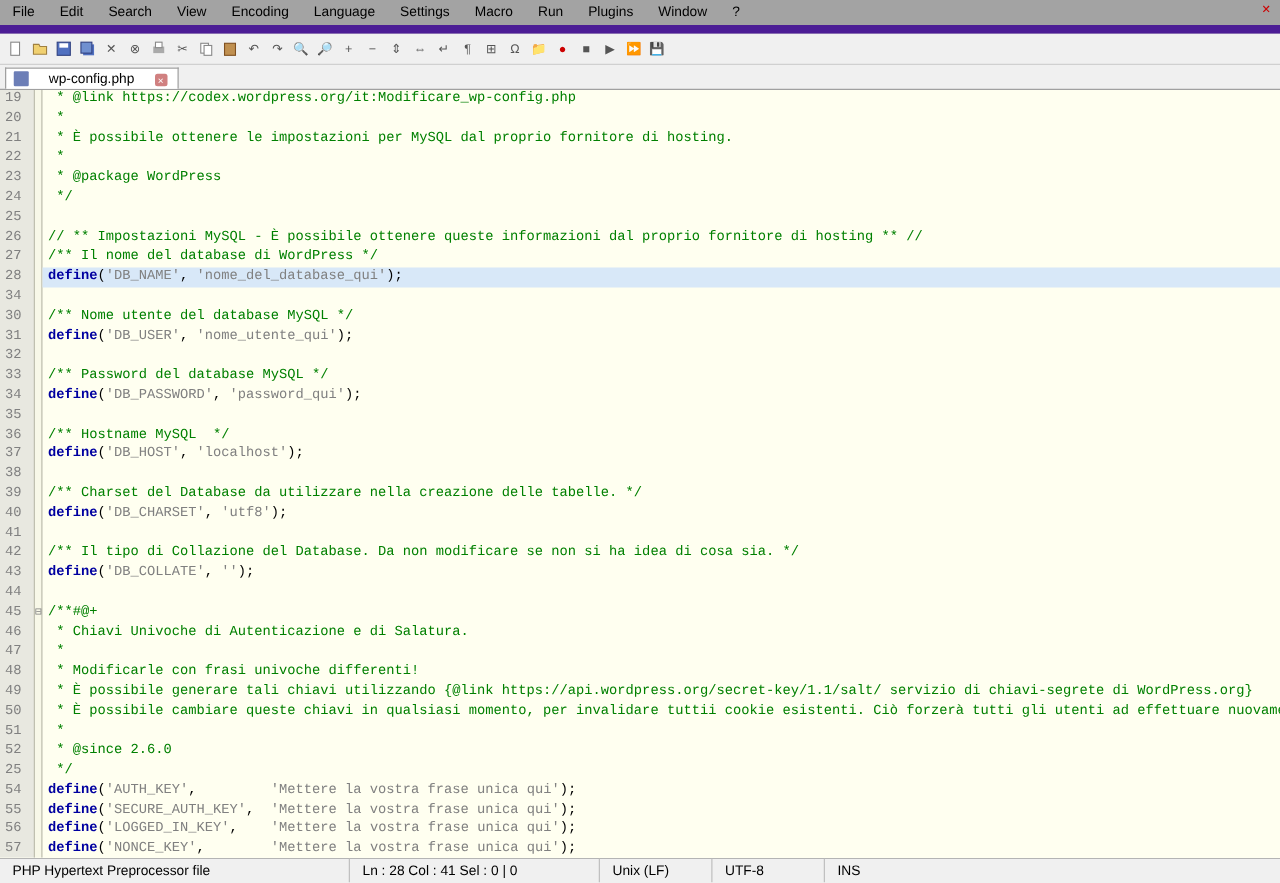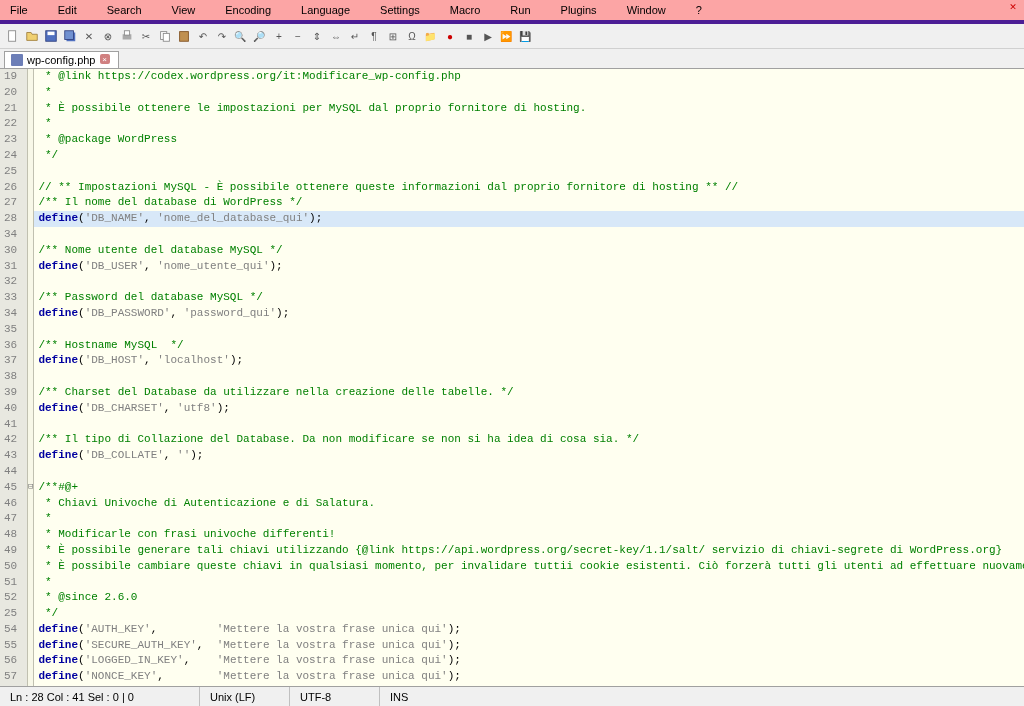--- a/index.html
+++ b/index.html
@@ -1,23 +1,23 @@
 <!DOCTYPE html>
 <html><head>
 <meta charset="utf-8">
 <style>
 * { margin:0; padding:0; box-sizing:border-box; }
 body { font-family:"Segoe UI",Tahoma,sans-serif; font-size:11px; background:#f0f0f0; width:1024px; height:706px; overflow:hidden; display:flex; flex-direction:column; }
-.menubar { background:#fca5a5; padding:2px 4px; display:flex; gap:18px; border-bottom:4px solid #4c1d95; }
+.menubar { background:#a3a3a3; padding:2px 4px; display:flex; gap:8px; border-bottom:7px solid #4c1d95; }
 .menubar span { padding:2px 6px; cursor:default; }
 .toolbar { background:#f0f0f0; padding:3px 4px; display:flex; gap:1px; border-bottom:1px solid #d0d0d0; }
 .tbtn { width:18px; height:18px; border:1px solid transparent; display:flex; align-items:center; justify-content:center; font-size:10px; color:#555; }
 .tbtn svg { width:14px; height:14px; }
 .tabbar { background:#f0f0f0; padding:2px 4px 0; display:flex; border-bottom:1px solid #a0a0a0; }
-.tab { background:#fff; border:1px solid #a0a0a0; border-bottom:none; padding:2px 8px 2px 6px; display:flex; align-items:flex-start; gap:4px; font-size:11px; }
+.tab { background:#fff; border:1px solid #a0a0a0; border-bottom:none; padding:2px 8px 2px 6px; display:flex; align-items:flex-end; gap:16px; font-size:11px; }
 .tab .php-ico { width:12px; height:12px; background:#6c7eb7; border-radius:1px; }
 .tab .close { width:10px; height:10px; background:#d08080; border-radius:2px; font-size:8px; display:flex; align-items:center; justify-content:center; color:#fff; }
 .editor { flex:1; background:#fffff0; display:flex; overflow:auto; font-family:"Courier New",monospace; font-size:11px; line-height:15.8px; }
 .gutter { background:#e8e8e0; color:#808080; text-align:center; padding:0 23px 0 4px; user-select:none; border-right:1px solid #c0c0b0; min-width:26px; }
 .gutter div { height:15.8px; }
 .fold { width:12px; background:#f8f8e8; border-right:1px solid #c0c0b0; }
 .fold div { height:15.8px; text-align:center; color:#808080; font-size:9px; }
 .code { flex:1; padding-left:4px; white-space:pre; }
 .code div { height:15.8px; }
 .code .hl { background:#d8e8f8; display:block; margin-left:-4px; padding-left:4px; }
@@ -205,17 +205,18 @@
       <div></div>
       <div></div>
       <div></div>
       <div></div>
       <div></div>
     </div>
   <div class="code" id="codearea"><div><span class="c-comment"> * @link https://codex.wordpress.org/it:Modificare_wp-config.php</span></div><div><span class="c-comment"> *</span></div><div><span class="c-comment"> * È possibile ottenere le impostazioni per MySQL dal proprio fornitore di hosting.</span></div><div><span class="c-comment"> *</span></div><div><span class="c-comment"> * @package WordPress</span></div><div><span class="c-comment"> */</span></div><div>&nbsp;</div><div><span class="c-comment">// ** Impostazioni MySQL - È possibile ottenere queste informazioni dal proprio fornitore di hosting ** //</span></div><div><span class="c-comment">/** Il nome del database di WordPress */</span></div><div class="hl"><span class="c-kw">define</span><span>(</span><span class="c-str">'DB_NAME'</span><span>, </span><span class="c-str">'nome_del_database_qui'</span><span>);</span></div><div>&nbsp;</div><div><span class="c-comment">/** Nome utente del database MySQL */</span></div><div><span class="c-kw">define</span><span>(</span><span class="c-str">'DB_USER'</span><span>, </span><span class="c-str">'nome_utente_qui'</span><span>);</span></div><div>&nbsp;</div><div><span class="c-comment">/** Password del database MySQL */</span></div><div><span class="c-kw">define</span><span>(</span><span class="c-str">'DB_PASSWORD'</span><span>, </span><span class="c-str">'password_qui'</span><span>);</span></div><div>&nbsp;</div><div><span class="c-comment">/** Hostname MySQL  */</span></div><div><span class="c-kw">define</span><span>(</span><span class="c-str">'DB_HOST'</span><span>, </span><span class="c-str">'localhost'</span><span>);</span></div><div>&nbsp;</div><div><span class="c-comment">/** Charset del Database da utilizzare nella creazione delle tabelle. */</span></div><div><span class="c-kw">define</span><span>(</span><span class="c-str">'DB_CHARSET'</span><span>, </span><span class="c-str">'utf8'</span><span>);</span></div><div>&nbsp;</div><div><span class="c-comment">/** Il tipo di Collazione del Database. Da non modificare se non si ha idea di cosa sia. */</span></div><div><span class="c-kw">define</span><span>(</span><span class="c-str">'DB_COLLATE'</span><span>, </span><span class="c-str">''</span><span>);</span></div><div>&nbsp;</div><div><span class="c-comment">/**#@+</span></div><div><span class="c-comment"> * Chiavi Univoche di Autenticazione e di Salatura.</span></div><div><span class="c-comment"> *</span></div><div><span class="c-comment"> * Modificarle con frasi univoche differenti!</span></div><div><span class="c-comment"> * È possibile generare tali chiavi utilizzando {@link https://api.wordpress.org/secret-key/1.1/salt/ servizio di chiavi-segrete di WordPress.org}</span></div><div><span class="c-comment"> * È possibile cambiare queste chiavi in qualsiasi momento, per invalidare tuttii cookie esistenti. Ciò forzerà tutti gli utenti ad effettuare nuovamente il login.</span></div><div><span class="c-comment"> *</span></div><div><span class="c-comment"> * @since 2.6.0</span></div><div><span class="c-comment"> */</span></div><div><span class="c-kw">define</span><span>(</span><span class="c-str">'AUTH_KEY'</span><span>,         </span><span class="c-str">'Mettere la vostra frase unica qui'</span><span>);</span></div><div><span class="c-kw">define</span><span>(</span><span class="c-str">'SECURE_AUTH_KEY'</span><span>,  </span><span class="c-str">'Mettere la vostra frase unica qui'</span><span>);</span></div><div><span class="c-kw">define</span><span>(</span><span class="c-str">'LOGGED_IN_KEY'</span><span>,    </span><span class="c-str">'Mettere la vostra frase unica qui'</span><span>);</span></div><div><span class="c-kw">define</span><span>(</span><span class="c-str">'NONCE_KEY'</span><span>,        </span><span class="c-str">'Mettere la vostra frase unica qui'</span><span>);</span></div><div><span class="c-kw">define</span><span>(</span><span class="c-str">'AUTH_SALT'</span><span>,        </span><span class="c-str">'Mettere la vostra frase unica qui'</span><span>);</span></div></div>
 </div>
 
 <div class="statusbar">
+  <div class="cell" style="min-width:280px">PHP Hypertext Preprocessor file</div>
   <div class="cell" style="min-width:200px">Ln : 28    Col : 41    Sel : 0 | 0</div>
   <div class="cell" style="min-width:90px">Unix (LF)</div>
   <div class="cell" style="min-width:90px">UTF-8</div>
   <div class="cell" style="min-width:50px;border-right:none">INS</div>
 </div>
 
 </body></html>

